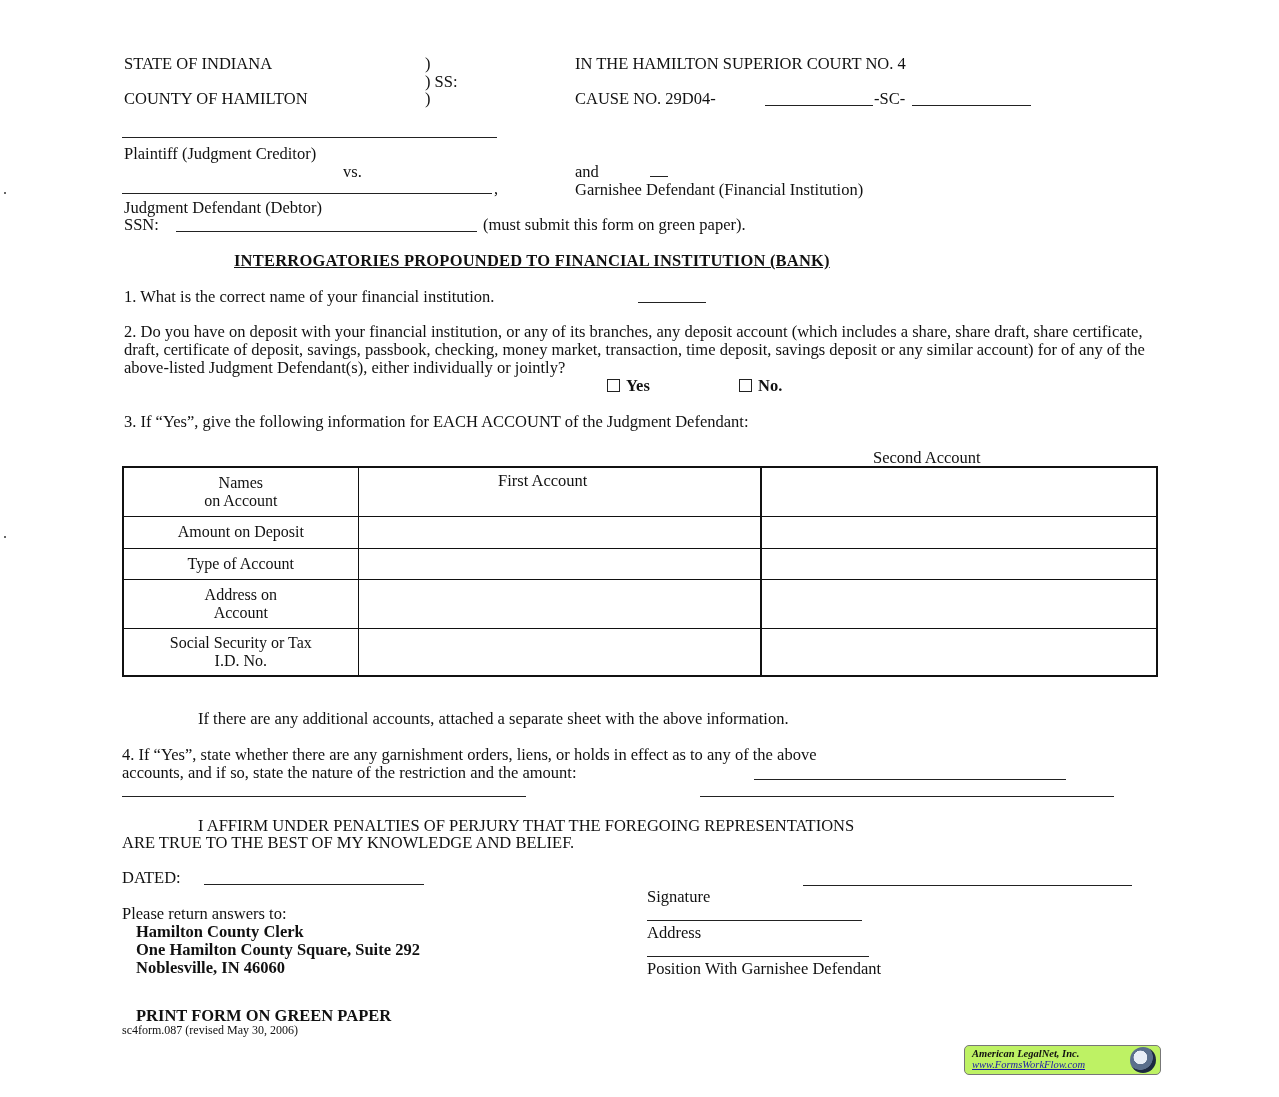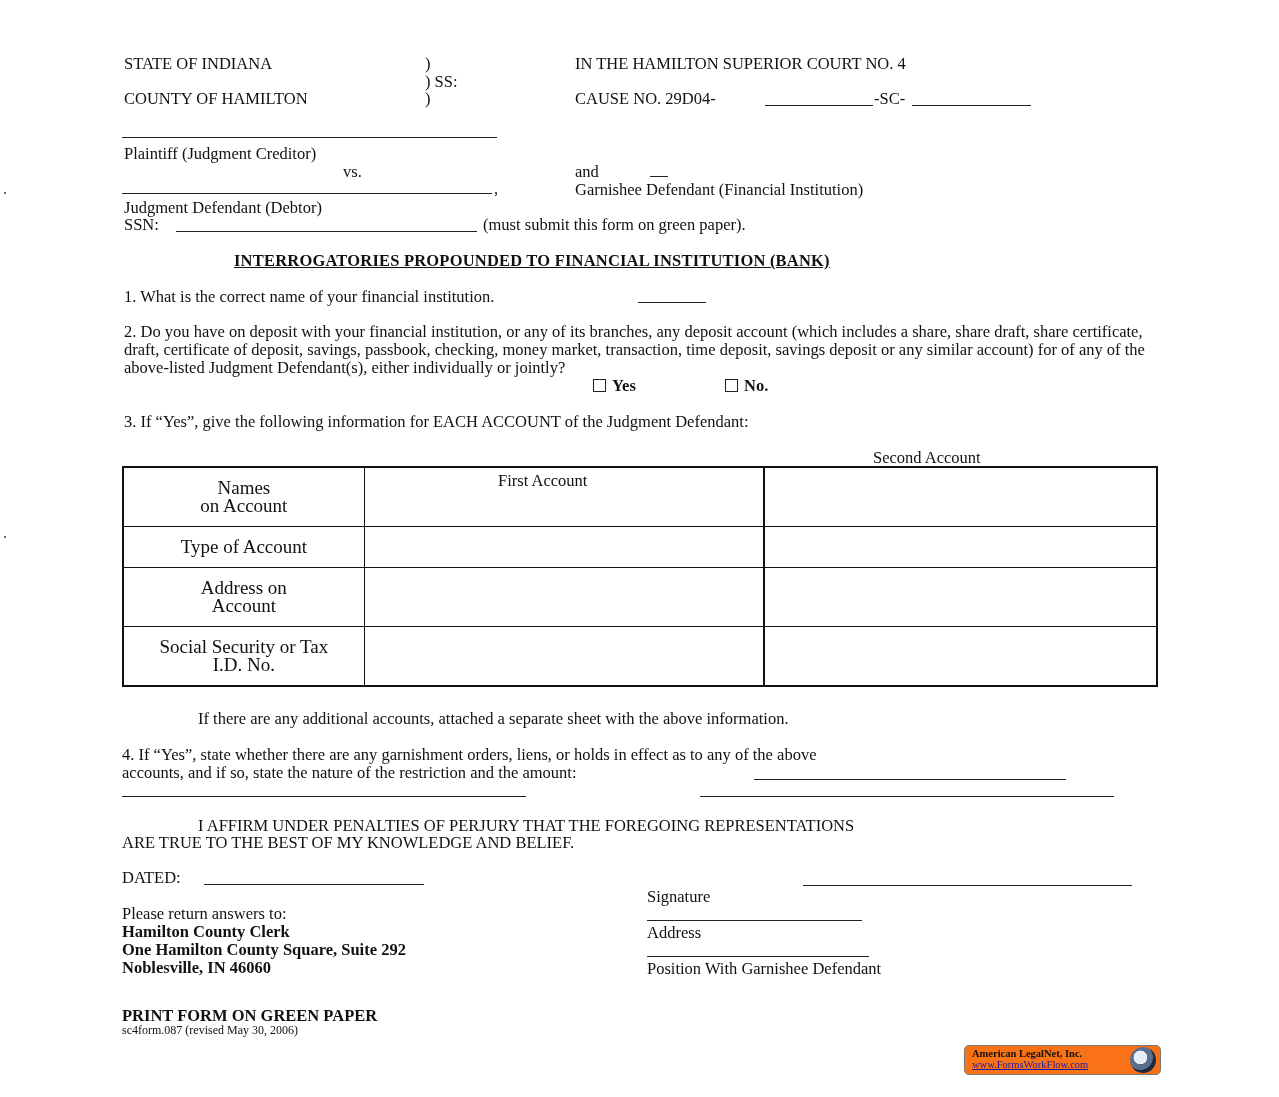--- a/index.html
+++ b/index.html
@@ -3,43 +3,43 @@
   <meta charset="utf-8">
   <style>
     html, body { margin: 0; padding: 0; background: #ffffff; }
     body {
       width: 1279px; height: 1097px; position: relative; overflow: hidden;
       font-family: "Liberation Serif", "DejaVu Serif", serif;
       color: #111; font-size: 16.5px;
     }
     .abs { position: absolute; white-space: nowrap; line-height: 18px; }
     .line { position: absolute; border-bottom: 1px solid #222; height: 0; }
-    .bold { font-weight: bold; }
+    .bold { font-weight: bold; margin-left: 14px; }
     .title {
       font-weight: bold; text-decoration: underline; letter-spacing: 0.2px;
     }
     .para { position: absolute; line-height: 18px; white-space: normal; }
     .checkbox {
       display: inline-block; width: 11px; height: 11px; border: 1px solid #222;
       vertical-align: -1px; margin-right: 6px; background: #fff; cursor: pointer;
     }
     table.acct {
       position: absolute; left: 122px; top: 466px; width: 1036px;
       border-collapse: collapse; border: 2px solid #111;
     }
     table.acct td {
-      border: 1px solid #111; padding: 11px; vertical-align: middle;
-      text-align: center; line-height: 18px; font-size: 19px;
+      border: 1px solid #111; padding: 5px; vertical-align: middle;
+      text-align: center; line-height: 18px; font-size: 16px;
     }
     table.acct td.lbl { width: 229px; }
     table.acct td.c1 { width: 404px; border-right: 2px solid #111; }
     table.acct td.c2 { width: 396px; }
     .logo {
       position: absolute; left: 964px; top: 1045px; width: 195px; height: 28px;
-      border: 1px solid #777; border-radius: 5px; background: #f97316;
+      border: 1px solid #777; border-radius: 5px; background: #bef264; font-style: italic;
     }
     .logo .co {
       position: absolute; left: 7px; top: 2px; font-size: 10.5px; font-weight: bold;
       font-family: "Liberation Serif", serif; color: #111; line-height: 12px;
     }
     .logo .url {
       position: absolute; left: 7px; top: 13px; font-size: 10.5px; color: #1a1aa8;
       text-decoration: underline; font-family: "Liberation Serif", serif; line-height: 12px;
     }
     .logo .globe {
@@ -98,20 +98,25 @@
 <div class="abs" style="left:498px;top:472px;">First Account</div>
 <div class="abs" style="left:873px;top:449px;">Second Account</div>
 
 <table class="acct">
   <tbody>
       <tr style="height:49px;">
     <td class="lbl"><span>Names</span><br><span>on Account</span></td>
     <td class="c1"><span></span></td>
     <td class="c2"><span></span></td>
   </tr>
+  <tr style="height:32px;">
+    <td class="lbl"><span>Amount on Deposit</span></td>
+    <td class="c1"><span></span></td>
+    <td class="c2"><span></span></td>
+  </tr>
   <tr style="height:31px;">
     <td class="lbl"><span>Type of Account</span></td>
     <td class="c1"><span></span></td>
     <td class="c2"><span></span></td>
   </tr>
   <tr style="height:49px;">
     <td class="lbl"><span>Address on</span><br><span>Account</span></td>
     <td class="c1"><span></span></td>
     <td class="c2"><span></span></td>
   </tr>

